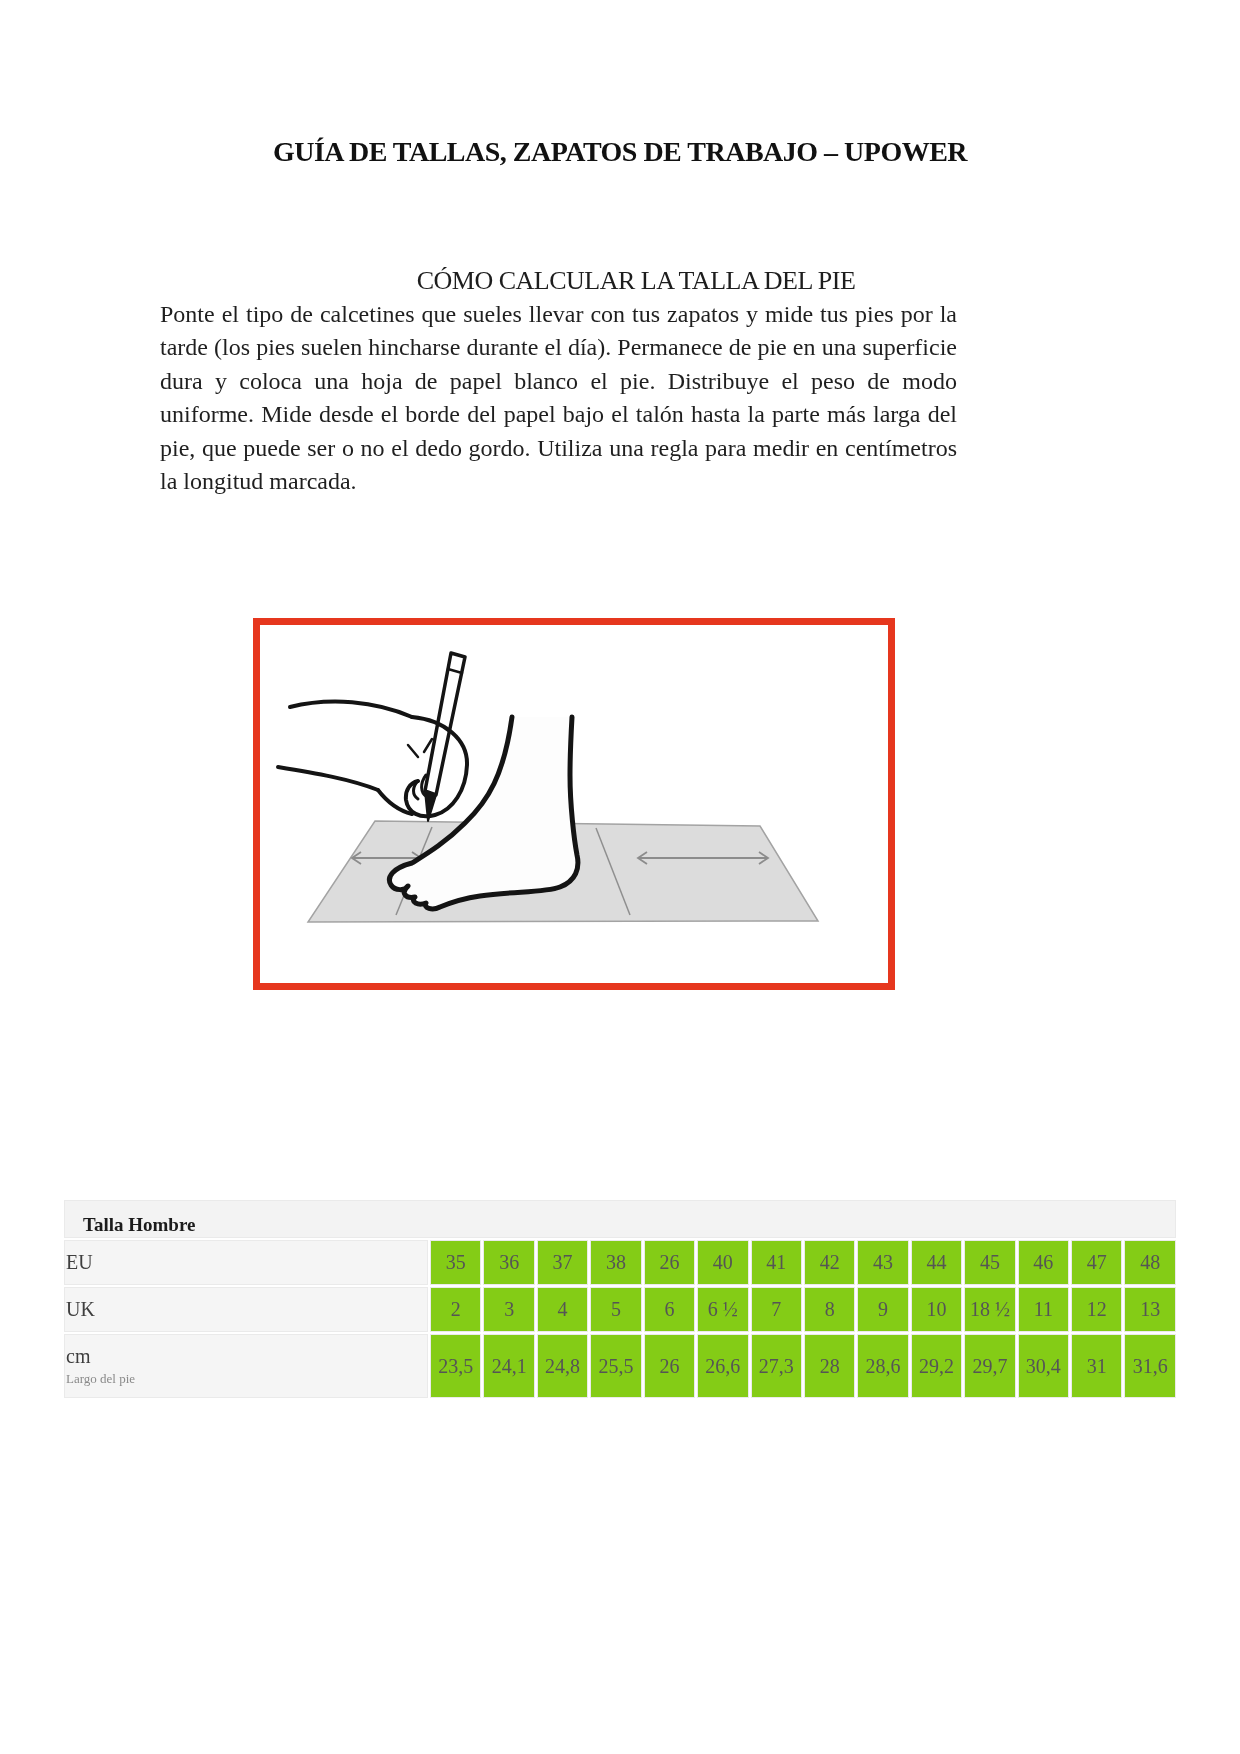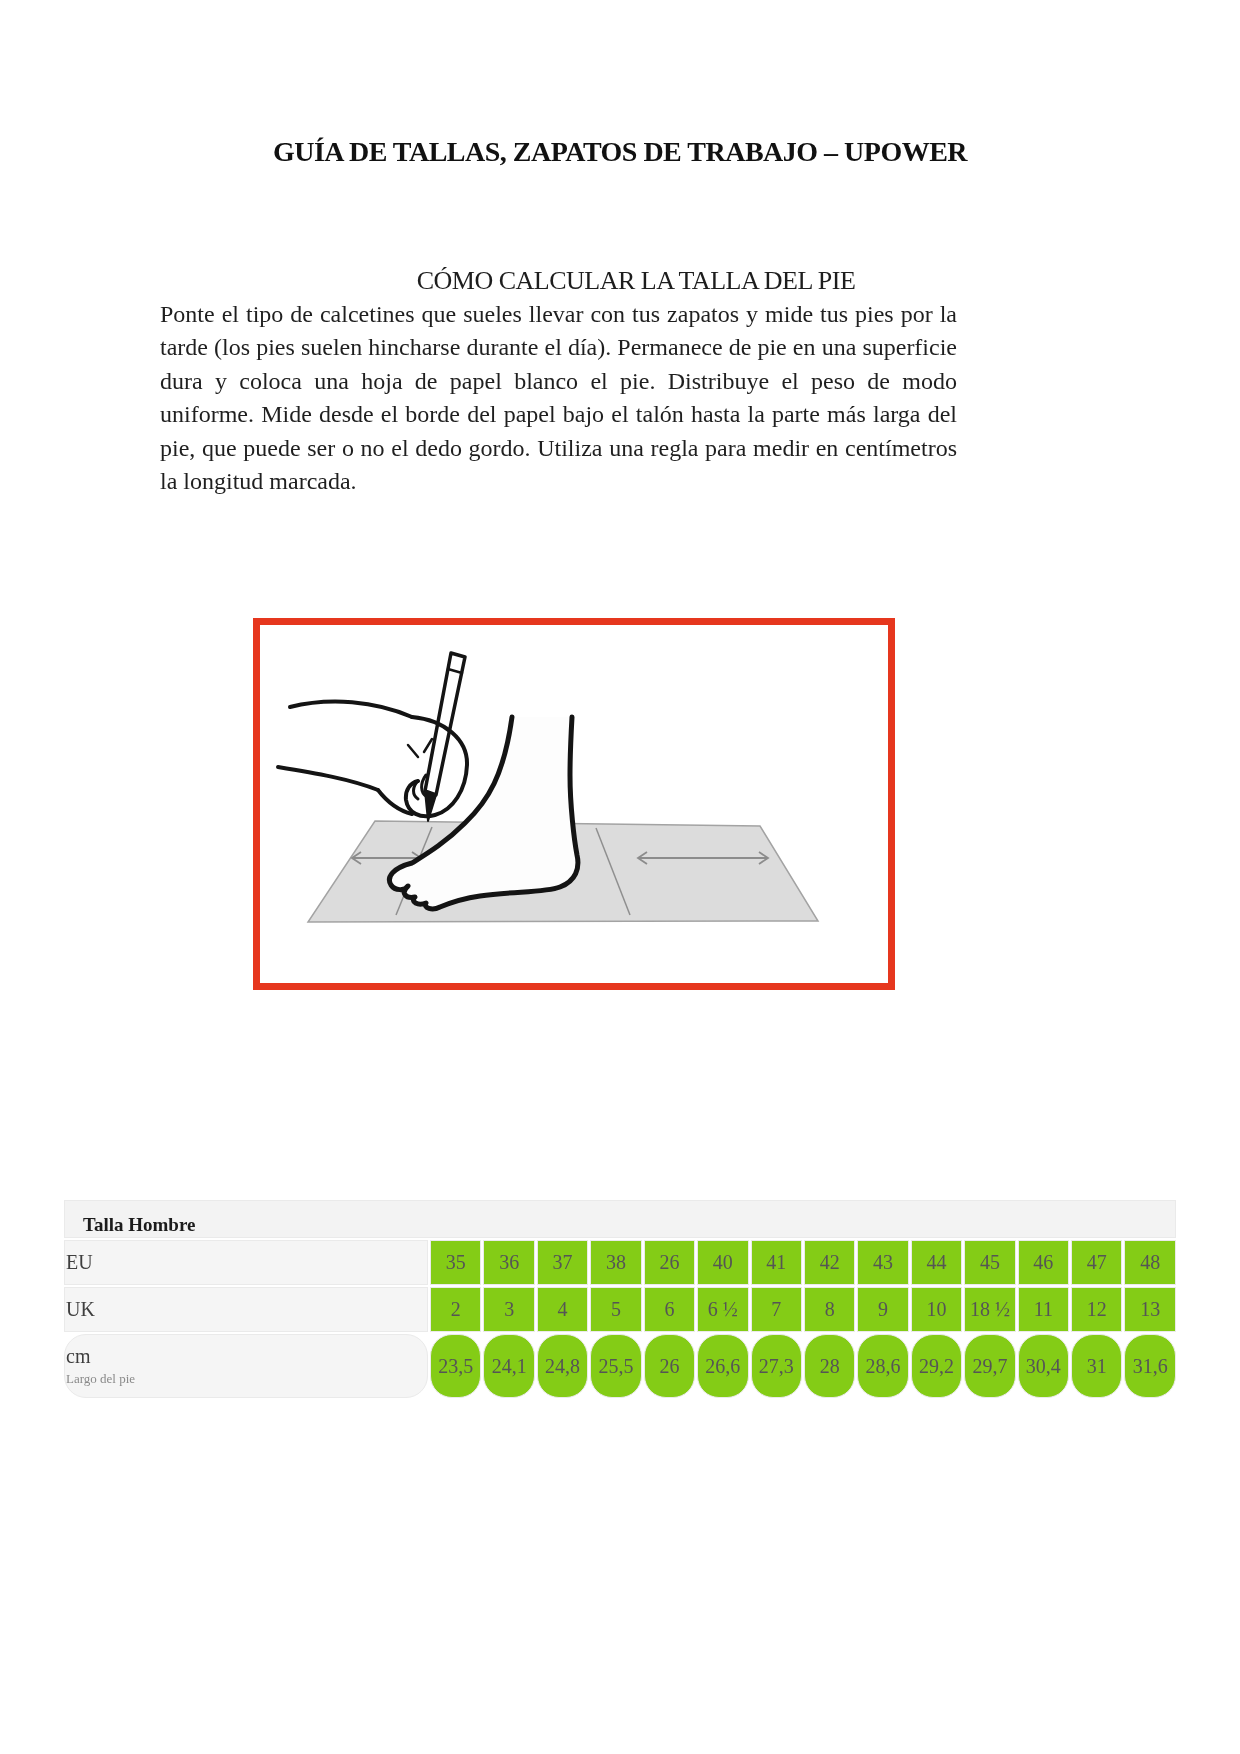--- a/index.html
+++ b/index.html
@@ -83,21 +83,21 @@
     height: 45px;
     box-sizing: border-box;
     overflow: hidden;
     white-space: nowrap;
   }
   .size-table td.row-label {
     background: #f5f5f5;
     text-align: left;
     color: #3e3e3e;
   }
-  .size-table tr.cm-row td { height: 64px; border-radius: 22px; }
+  .size-table tr.cm-row td { height: 64px; }
   .sublabel {
     display: block;
     font-size: 13px;
     color: #8a8a8a;
     margin-top: 3px;
   }
 </style>
 </head>
 <body>
 

